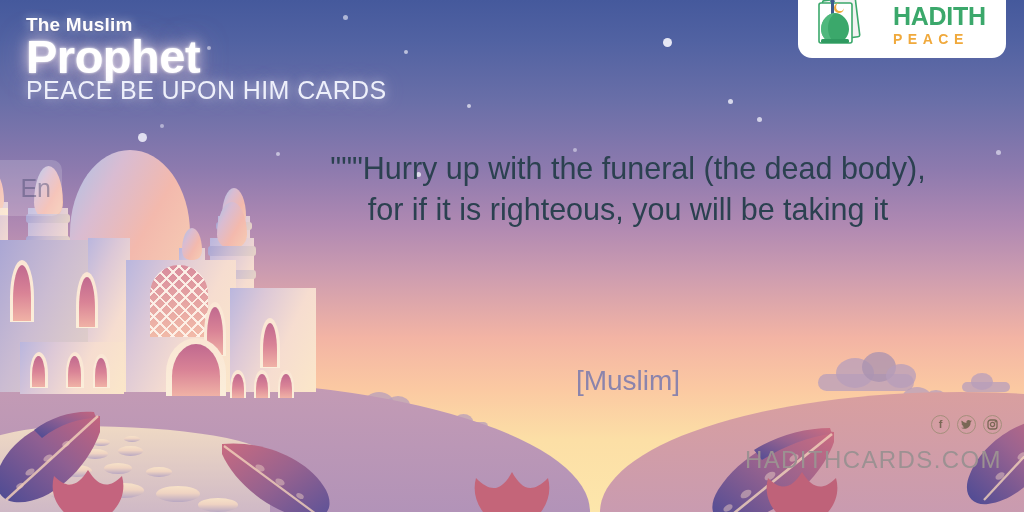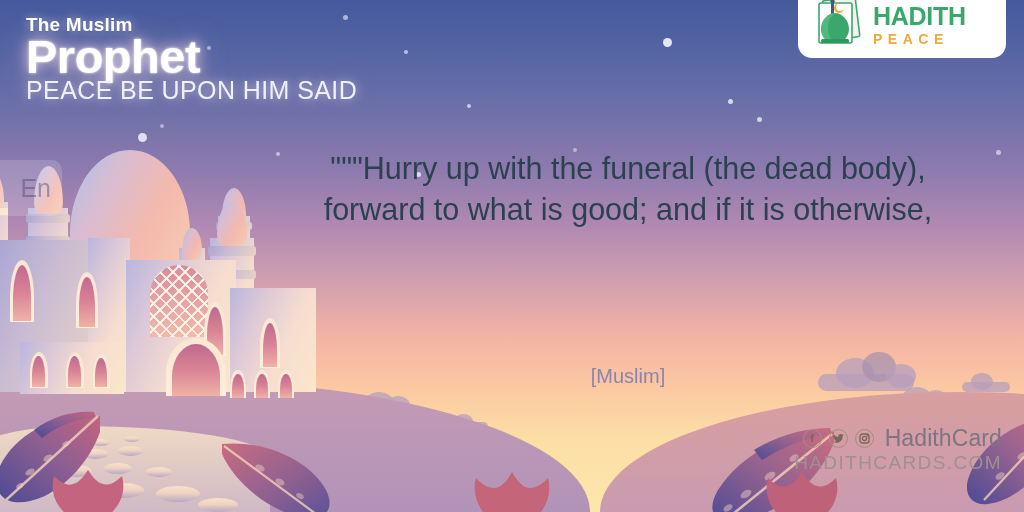--- a/index.html
+++ b/index.html
@@ -95,44 +95,44 @@
     display:flex; align-items:center; justify-content:flex-end; padding-right:11px;
   }
   #lang span { font-size:25px; color:rgba(70,70,110,.45); }
 
   #logo {
     position:absolute; right:18px; top:-22px; width:208px; height:80px;
     background:#ffffff; border-radius:14px;
     display:flex; align-items:flex-end; gap:7px; padding:0 12px 10px 14px;
   }
   #logo-mark { width:54px; height:52px; flex:0 0 auto; position:relative; }
-  #logo-text { display:flex; flex-direction:column; line-height:1; padding-bottom:2px; }
+  #logo-text { display:flex; flex-direction:column; line-height:1; padding-bottom:2px;margin-left:20px; }
   #logo-h { font-size:25px; font-weight:bold; color:#3ba86b; letter-spacing:-.3px; }
   #logo-c { font-size:14px; font-weight:bold; color:#f0a93c; letter-spacing:5.5px; margin-top:3px; }
 
   #quote {
     position:absolute; left:248px; top:148px; width:760px;
     text-align:center; color:#2b4150;
     font-size:30.5px; line-height:1.36; font-weight:400;
   }
   #source {
     position:absolute; left:248px; top:365px; width:760px;
-    text-align:center; color:#8b84ac; font-size:20px;
+    text-align:center; color:#8b84ac; font-size:28px;
   }
 
   #footer { position:absolute; right:22px; bottom:38px; text-align:right; }
   #f-row { display:flex; align-items:center; justify-content:flex-end; gap:7px; }
   .sico {
     width:19px; height:19px; border-radius:50%;
     border:1.6px solid #a58f7c; color:#7a6856;
     display:flex; align-items:center; justify-content:center;
     font-size:11px; font-weight:bold; line-height:1;
   }
   #f-name { font-size:23px; color:#7d7484; margin-left:4px; letter-spacing:.1px; }
-  #f-url { font-size:19px; color:#9c9192; letter-spacing:1.4px; margin-top:0px; }
+  #f-url { font-size:24px; color:#9c9192; letter-spacing:1.4px; margin-top:12px; }
 </style>
 </head>
 <body>
 
 <div id="card">
 
   <div>
     <div class="star" style="left:663px;top:38px;width:9px;height:9px;opacity:.92;"></div>
     <div class="star" style="left:728px;top:99px;width:5px;height:5px;opacity:.8;"></div>
     <div class="star" style="left:757px;top:117px;width:5px;height:5px;opacity:.75;"></div>
@@ -354,21 +354,21 @@
 
   <svg class="leaf" style="left:756px;bottom:-16px;width:92px;height:58px;" viewBox="0 0 92 58">
     <g fill="#bf6279">
       <path d="M46 58 C20 50 6 30 12 8 C26 22 36 18 46 2 C56 18 66 22 80 8 C86 30 72 50 46 58 Z"></path>
     </g>
   </svg>
 
   <div id="title">
     <div id="t-small">The Muslim</div>
     <div id="t-big">Prophet</div>
-    <div id="t-sub">PEACE BE UPON HIM SAID</div>
+    <div id="t-sub">PEACE BE UPON HIM CARDS</div>
   </div>
 
   <div id="lang">
     <span>En</span>
   </div>
 
   <div id="logo">
     <div id="logo-mark">
       <svg viewBox="0 0 54 52" width="54" height="52">
         <g transform="rotate(-7 27 26)">
@@ -384,38 +384,37 @@
       </svg>
     </div>
     <div id="logo-text">
       <div id="logo-h">HADITH</div>
       <div id="logo-c">PEACE</div>
     </div>
   </div>
 
   <div id="quote">
     <div>"""Hurry up with the funeral (the dead body),</div>
-    <div>forward to what is good; and if it is otherwise,</div>
+    <div>for if it is righteous, you will be taking it</div>
   </div>
 
   <div id="source">[Muslim]</div>
 
   <div id="footer">
     <div id="f-row">
       <div class="sico">f</div>
       <div class="sico">
         <svg width="11" height="10" viewBox="0 0 11 10">
           <path d="M11 1.2 a4.4 4.4 0 0 1-1.25.35 A2.2 2.2 0 0 0 10.7.33 a4.4 4.4 0 0 1-1.4.53 A2.2 2.2 0 0 0 5.5 2.9 A6.2 6.2 0 0 1 .75.45 a2.2 2.2 0 0 0 .68 2.94 A2.1 2.1 0 0 1 .43 3.14 a2.2 2.2 0 0 0 1.76 2.18 a2.2 2.2 0 0 1-1 .04 a2.2 2.2 0 0 0 2.06 1.53 A4.4 4.4 0 0 1 0 7.8 a6.2 6.2 0 0 0 9.55-5.55 A4.4 4.4 0 0 0 11 1.2 Z" fill="#7a6856"></path>
         </svg>
       </div>
       <div class="sico">
         <svg width="11" height="11" viewBox="0 0 11 11">
           <rect x="1" y="1" width="9" height="9" rx="2.6" fill="none" stroke="#7a6856" stroke-width="1.3"></rect>
           <circle cx="5.5" cy="5.5" r="2.1" fill="none" stroke="#7a6856" stroke-width="1.3"></circle>
           <circle cx="8.3" cy="2.7" r=".75" fill="#7a6856"></circle>
         </svg>
       </div>
-      <div id="f-name">HadithCard</div>
     </div>
     <div id="f-url">HADITHCARDS.COM</div>
   </div>
 
 </div>
 
 </body></html>

